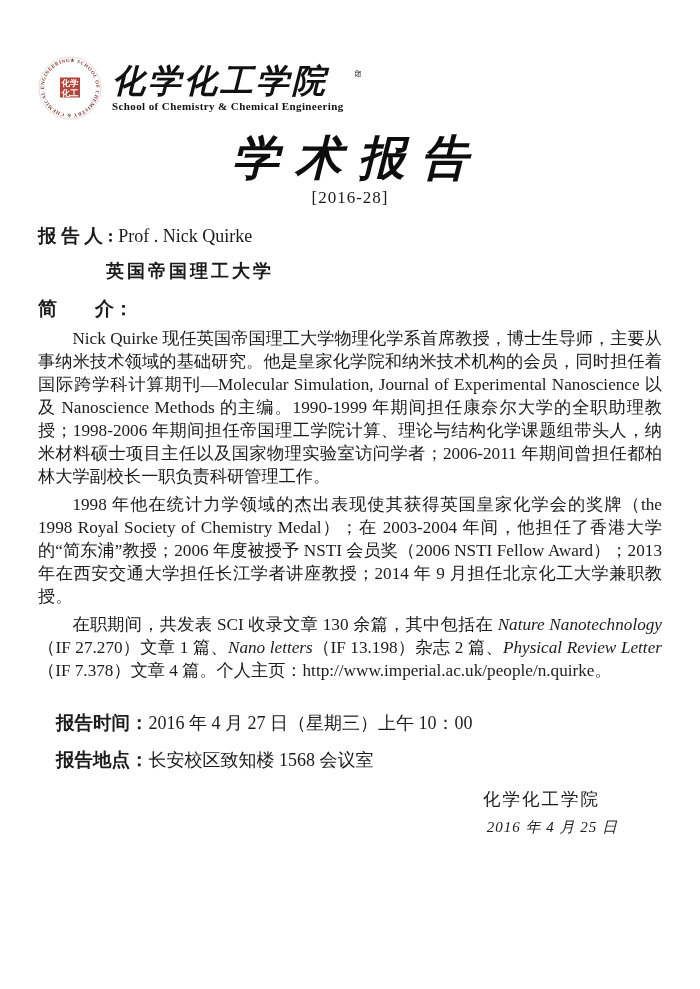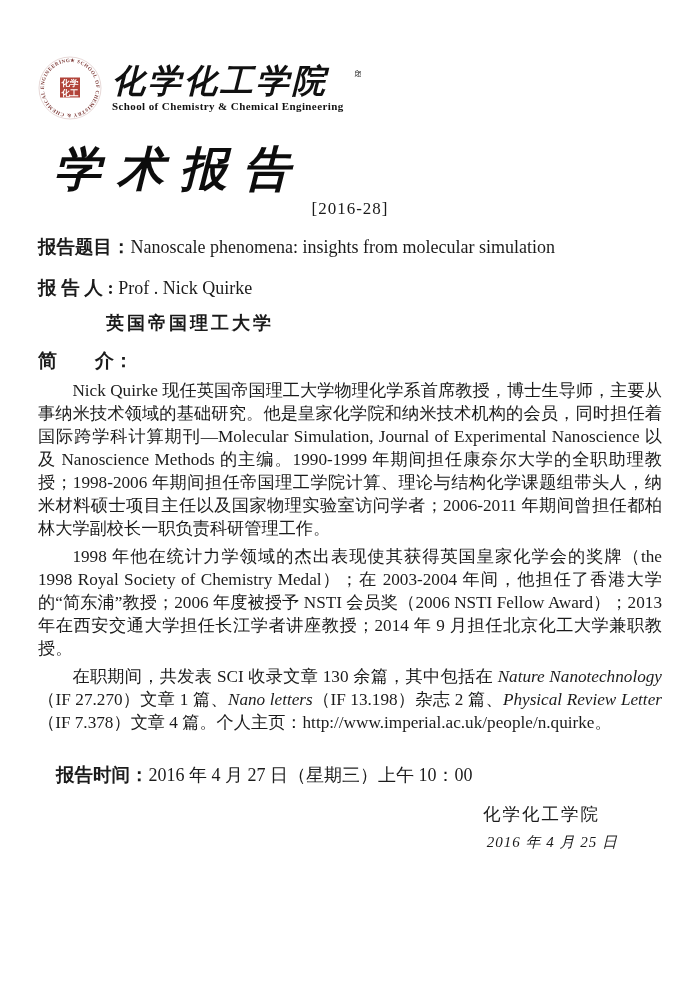--- a/index.html
+++ b/index.html
@@ -23,21 +23,21 @@
   }
   .logo-en { font-size: 11px; font-weight: bold; letter-spacing: 0.4px; margin-top: 1px; color: #111; }
   .logo-sig {
     position: absolute; right: 0; top: 0;
     font-size: 7px; line-height: 8px; width: 10px; color: #444;
     writing-mode: vertical-rl; font-style: normal;
   }
 
   
   .doc-title {
-    margin-top: 19px; 
+    margin-top: 8px; text-align: center;
     font-size: 47px; font-weight: 900; font-style: italic;
     letter-spacing: 16px; text-indent: 16px; color: #0d0d0d;
     line-height: 1.2;
   }
   .doc-issue { margin-top: 2px; text-align: center; font-size: 17px; letter-spacing: 1px; }
 
   
   .field { margin-top: 15px; font-size: 18px; line-height: 26px; }
   .f-label { font-weight: bold; font-size: 18.5px; white-space: pre; }
   .f-value { font-size: 18px; }
@@ -78,37 +78,37 @@
     <div class="logo-text">
       <div class="logo-zh">化学化工学院</div>
       <div class="logo-en">School of Chemistry &amp; Chemical Engineering</div>
       <div class="logo-sig">之印</div>
     </div>
   </div>
 
   <div class="doc-title">学术报告</div>
   <div class="doc-issue">[2016-28]</div>
 
-  <div class="field">
-    <span class="f-label">报告题目：</span><span class="f-value">Nanoscale phenomena: insights from molecular simulation</span>
-  </div>
 
   <div class="field">
     <span class="f-label">报 告 人 : </span><span class="f-value">Prof . Nick Quirke</span>
   </div>
   <div class="affiliation">英国帝国理工大学</div>
 
   <div class="intro-label">简　　介：</div>
 
   <div class="bio">
     <p>Nick Quirke 现任英国帝国理工大学物理化学系首席教授，博士生导师，主要从事纳米技术领域的基础研究。他是皇家化学院和纳米技术机构的会员，同时担任着国际跨学科计算期刊—Molecular Simulation, Journal of Experimental Nanoscience 以及 Nanoscience Methods 的主编。1990-1999 年期间担任康奈尔大学的全职助理教授；1998-2006 年期间担任帝国理工学院计算、理论与结构化学课题组带头人，纳米材料硕士项目主任以及国家物理实验室访问学者；2006-2011 年期间曾担任都柏林大学副校长一职负责科研管理工作。</p>
     <p>1998 年他在统计力学领域的杰出表现使其获得英国皇家化学会的奖牌（the 1998 Royal Society of Chemistry Medal）；在 2003-2004 年间，他担任了香港大学的“简东浦”教授；2006 年度被授予 NSTI 会员奖（2006 NSTI Fellow Award）；2013 年在西安交通大学担任长江学者讲座教授；2014 年 9 月担任北京化工大学兼职教授。</p>
     <p><span>在职期间，共发表 SCI 收录文章 130 余篇，其中包括在 </span><span class="italic">Nature Nanotechnology</span><span>（IF 27.270）文章 1 篇、</span><span class="italic">Nano letters</span><span>（IF 13.198）杂志 2 篇、</span><span class="italic">Physical Review Letter</span><span>（IF 7.378）文章 4 篇。个人主页：</span><span class="url">http://www.imperial.ac.uk/people/n.quirke</span><span>。</span></p>
   </div>
 
   <div class="foot-row first">
     <span class="foot-label">报告时间：</span><span>2016 年 4 月 27 日（星期三）上午 10：00</span>
   </div>
+  <div class="foot-row">
+    <span class="foot-label">报告地点：</span><span>长安校区致知楼 1568 会议室</span>
+  </div>
 
   <div class="signoff">化学化工学院</div>
   <div class="signdate">2016 年 4 月 25 日</div>
 
 </div>
 
 </body></html>

